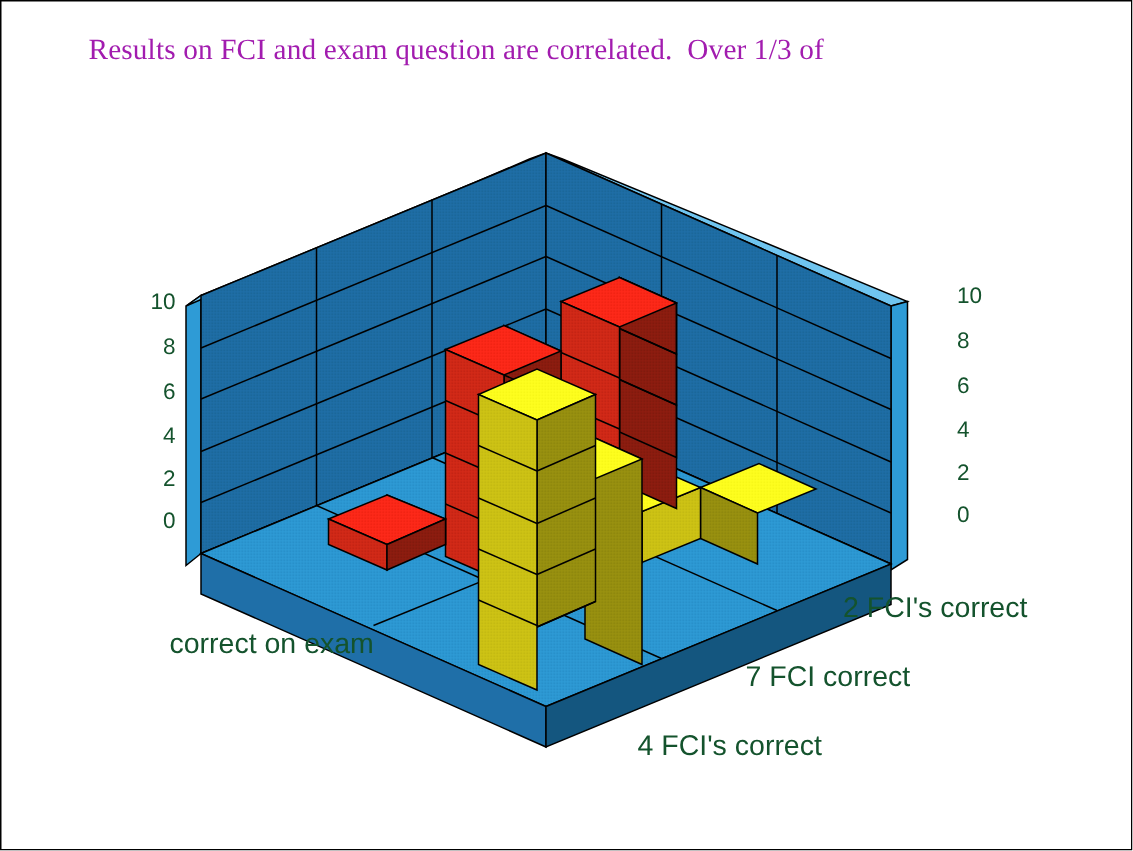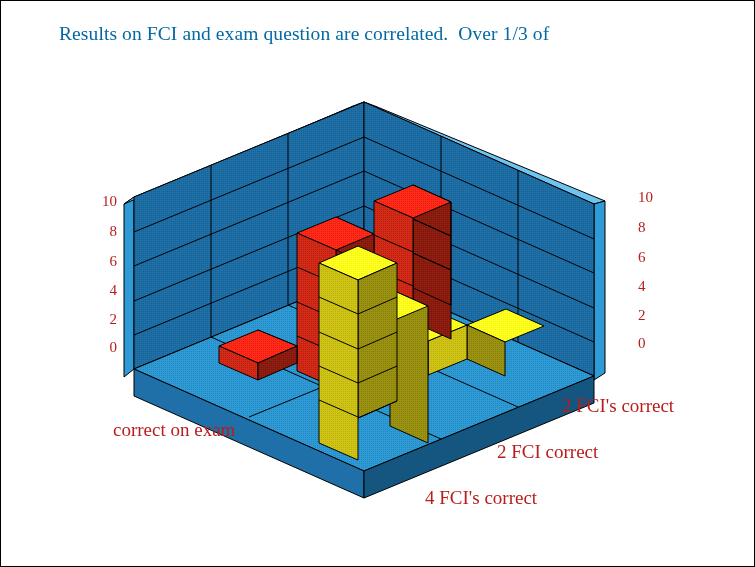--- a/index.html
+++ b/index.html
@@ -7,33 +7,33 @@
     width:755px;height:567px;background:#ffffff;overflow:hidden;
     font-family:"Liberation Serif", serif;
     position:relative;
   }
   #page{position:absolute;inset:0;border:1px solid #000;box-sizing:border-box;background:#fff;}
 
   
   #title-block{
     position:absolute;left:58px;top:18px;width:660px;
     font-family:"Liberation Serif", serif;
-    font-size:19.5px;line-height:29px;color:#0369a1;
+    font-size:19.5px;line-height:29px;color:#a21caf;
     letter-spacing:0.1px;
   }
   #title-block div{white-space:pre;}
 
   
   #chart-stage{position:absolute;left:0;top:0;width:755px;height:567px;}
   #chart-svg{position:absolute;left:0;top:0;}
 
   
   .lbl{
-    position:absolute;color:#b91c1c;
-    font-family:Liberation Serif, serif;
+    position:absolute;color:#14532d;
+    font-family:Liberation Sans, sans-serif;
     font-size:15px;white-space:nowrap;
   }
   .tick{font-size:15px;text-align:right;}
   .cat{font-size:19px;}
 </style>
 </head>
 <body>
 
 <div id="page">
 
@@ -196,17 +196,17 @@
     <div class="lbl tick" style="left:637px;top:188px;width:28px;text-align:left;">10</div>
     <div class="lbl tick" style="left:637px;top:218px;width:28px;text-align:left;">8</div>
     <div class="lbl tick" style="left:637px;top:248px;width:28px;text-align:left;">6</div>
     <div class="lbl tick" style="left:637px;top:277px;width:28px;text-align:left;">4</div>
     <div class="lbl tick" style="left:637px;top:306px;width:28px;text-align:left;">2</div>
     <div class="lbl tick" style="left:637px;top:334px;width:28px;text-align:left;">0</div>
 
     <div class="lbl cat" style="left:112px;top:418px;">correct on exam</div>
 
     <div class="lbl cat" style="left:561px;top:394px;">2 FCI's correct</div>
-    <div class="lbl cat" style="left:496px;top:440px;">2 FCI correct</div>
+    <div class="lbl cat" style="left:496px;top:440px;">7 FCI correct</div>
     <div class="lbl cat" style="left:424px;top:486px;">4 FCI's correct</div>
 
   </div>
 </div>
 
 </body></html>

